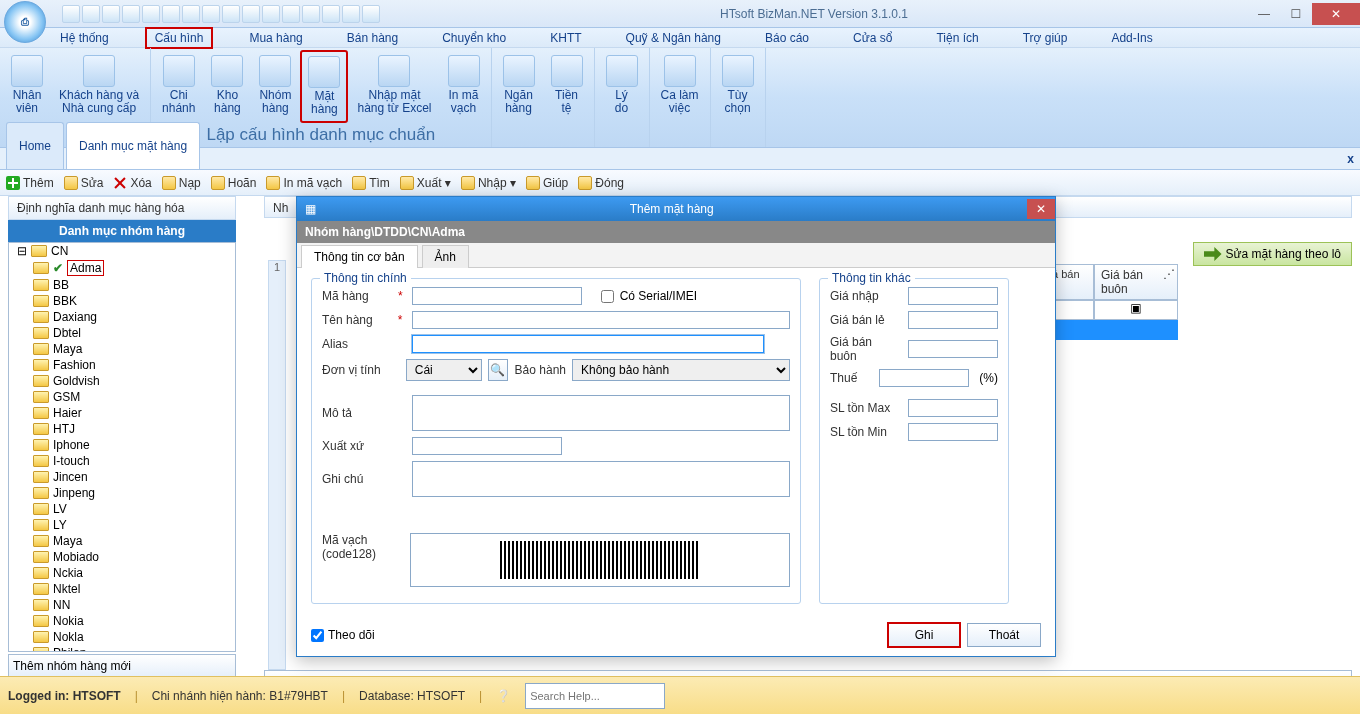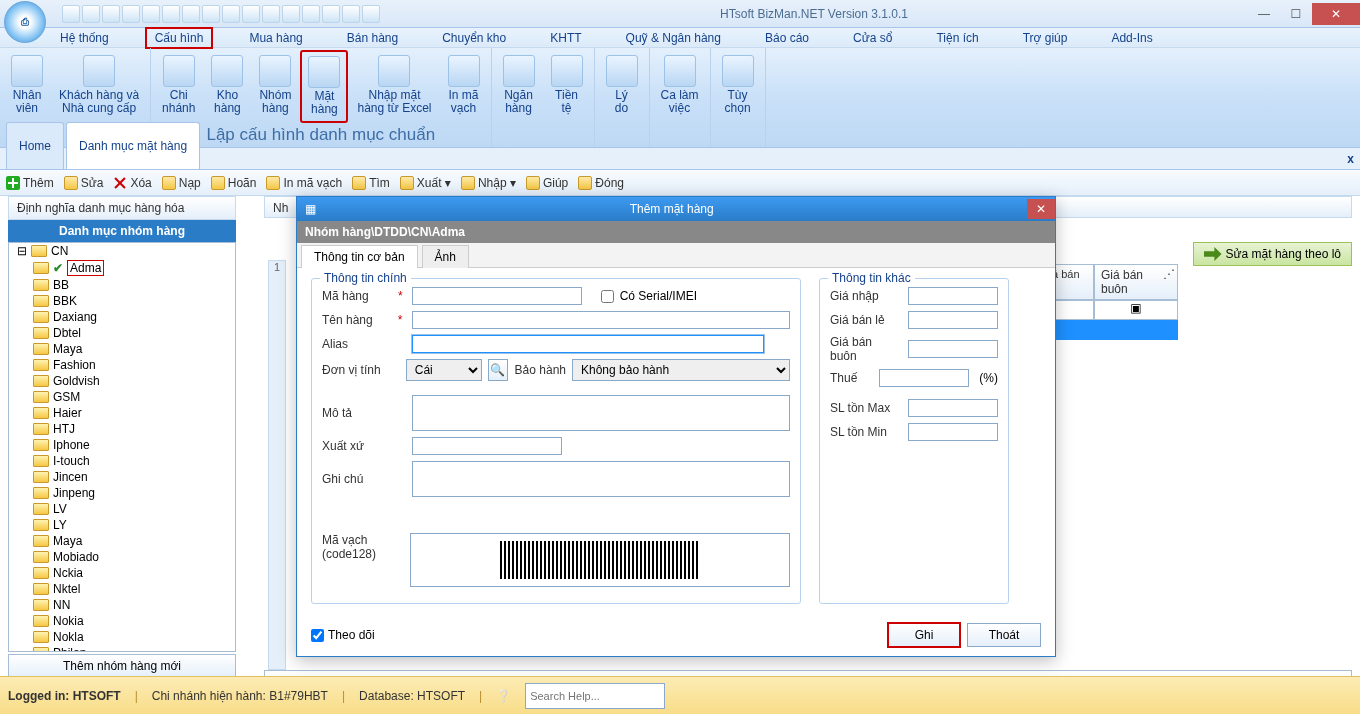--- a/index.html
+++ b/index.html
@@ -46,21 +46,21 @@
 
 .main { position:relative; height: 510px; background:#fff; }
 .panel-header { background:linear-gradient(#fff,#e5effa); border:1px solid #c5d9ef; padding:4px 8px; color:#333; }
 .left-col { position:absolute; left:8px; top:0; width:228px; }
 .group-header { background:#2a7cc7; color:#fff; text-align:center; font-weight:bold; padding:4px; }
 .tree-wrap { border:1px solid #a7bdd6; height:410px; overflow-y:scroll; background:#fff; }
 .tree-item { padding:1px 0 1px 24px; display:flex; align-items:center; gap:4px; color:#000; white-space:nowrap; }
 .tree-item.root { padding-left:8px; }
 .tree-folder { width:16px; height:12px; background:linear-gradient(#fff3b0,#f4c744); border:1px solid #c99a2b; border-radius:1px; display:inline-block; }
 .tree-item.selected span.lbl { border:1px solid #c00; padding:0 2px; }
-.new-group-btn { text-align:center; padding:4px; border:1px solid #a7bdd6; background:linear-gradient(#fff,#e5effa); margin-top:2px; }
+.new-group-btn { padding:4px; border:1px solid #a7bdd6; background:linear-gradient(#fff,#e5effa); margin-top:2px; }
 .right-col { position:absolute; left:264px; top:0; right:8px; }
 .grid-cols { display:flex; }
 .gc { border:1px solid #a7bdd6; background:linear-gradient(#fff,#e5effa); padding:3px 6px; font-size:11px; color:#333; }
 .side-btn { position:absolute; right:0; top:24px; background:linear-gradient(#e8f3d4,#c9e5a0); border:1px solid #9cc257; padding:4px 10px; display:flex; align-items:center; gap:4px; }
 .arrow-icon{width:18px;height:14px;background:#4a8a1a;clip-path:polygon(0 30%,60% 30%,60% 0,100% 50%,60% 100%,60% 70%,0 70%);}
 .grid-footer { border:1px solid #a7bdd6; background:linear-gradient(#fff,#e5effa); padding:4px; display:flex; justify-content:flex-end; gap:40px; color:#333; font-weight:bold; }
 
 
 .dialog { position:absolute; left:296px; top:196px; width:760px; background:#fff; border:1px solid #2a7cc7; box-shadow:0 4px 16px rgba(0,0,0,.25); z-index:100; }
 .dlg-title { background:linear-gradient(#3d9af1,#2a7cc7); color:#fff; padding:5px 8px; display:flex; align-items:center; }

